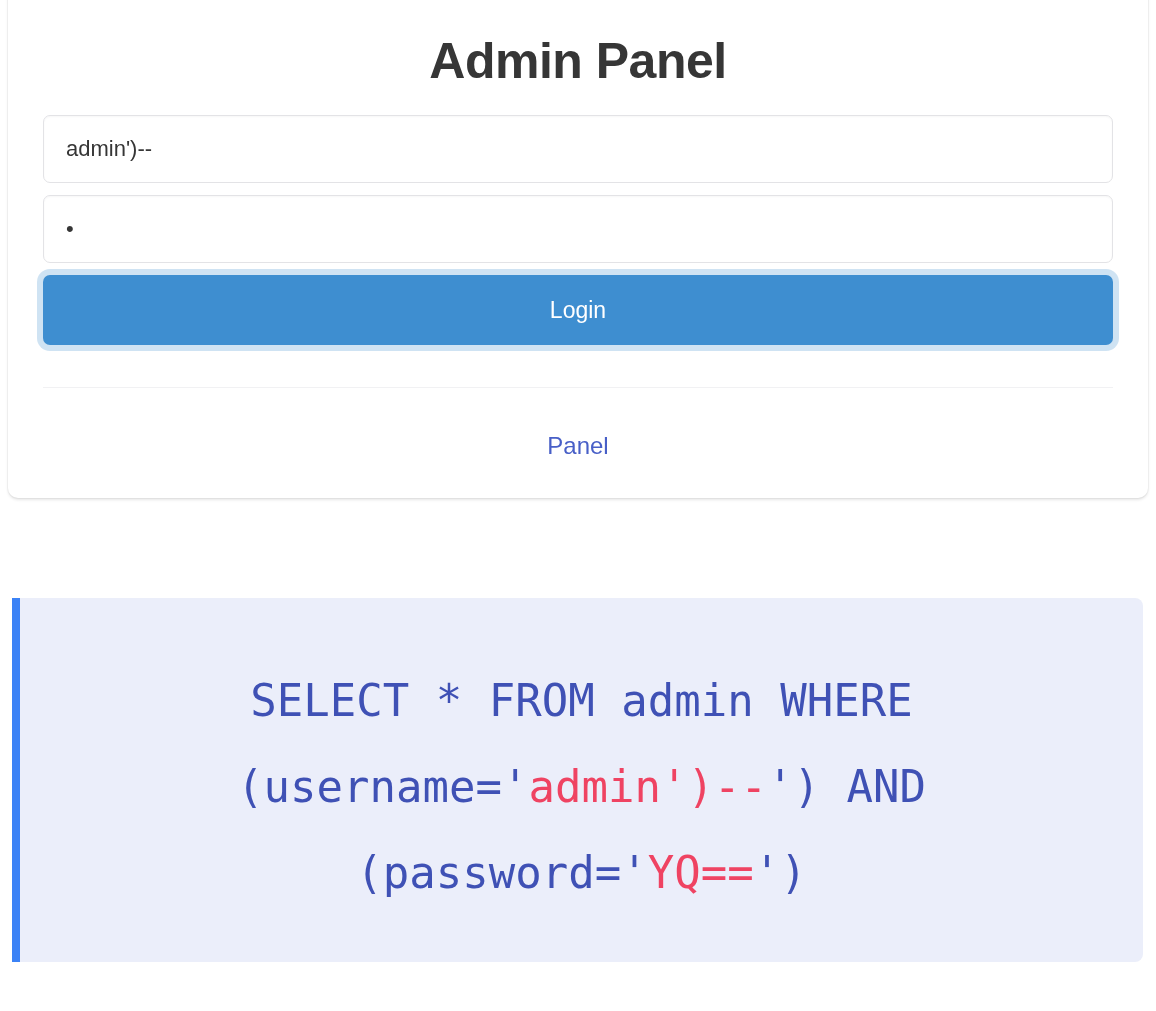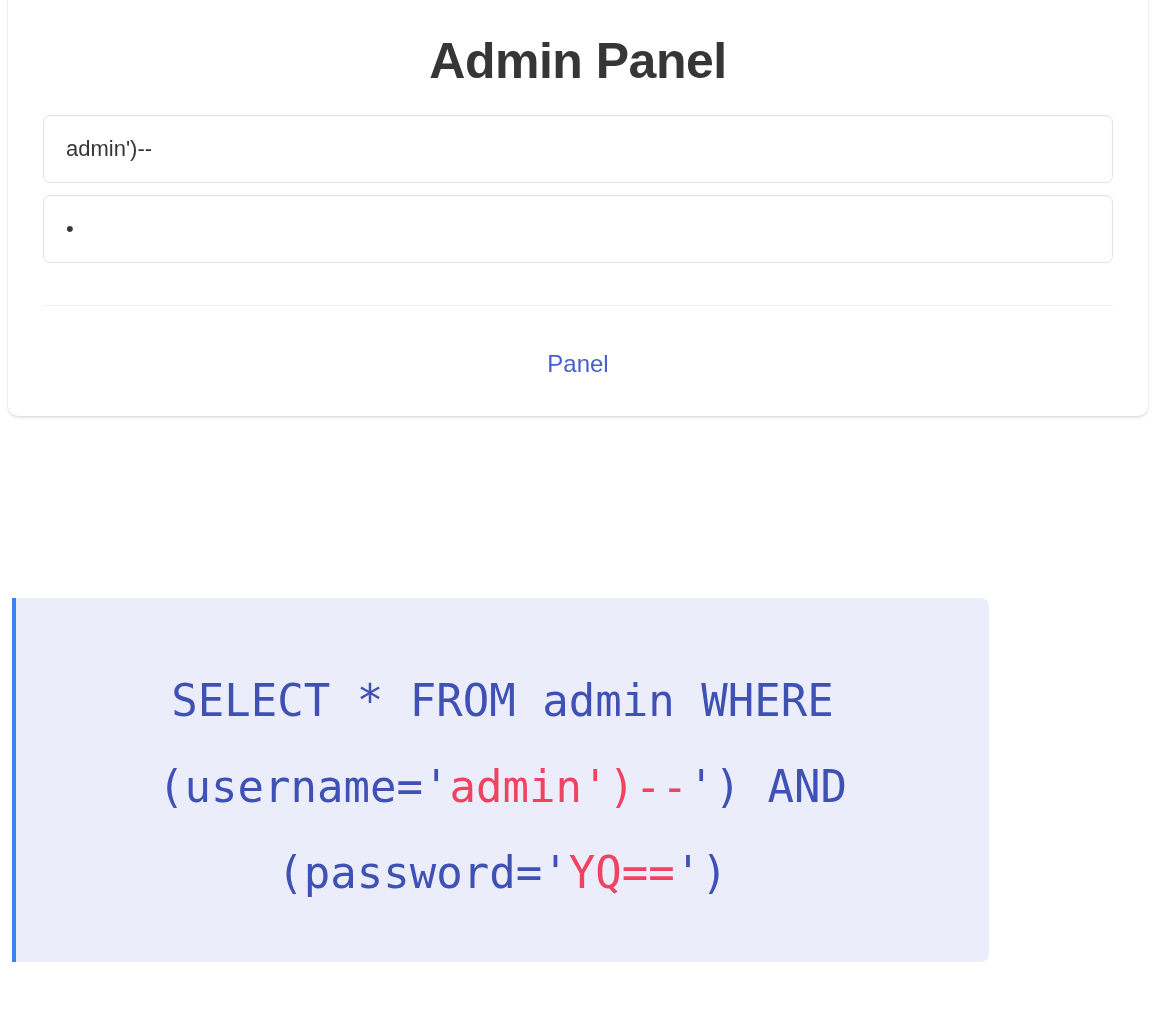--- a/index.html
+++ b/index.html
@@ -95,25 +95,25 @@
     font-size: 24px;
     text-decoration: none;
     cursor: pointer;
   }
 
   
   .sql-block {
     position: absolute;
     left: 12px;
     top: 598px;
-    width: 977px;
+    width: 1131px;
     height: 364px;
     box-sizing: border-box;
     background: #ebeefa;
-    border-left: 4px solid #3b82f6;
+    border-left: 8px solid #3b82f6;
     border-radius: 0 8px 8px 0;
     padding: 60px 40px 0 40px;
     text-align: center;
   }
   .sql-text {
     font-family: "DejaVu Sans Mono", monospace;
     font-size: 44px;
     line-height: 1.95;
     color: #3f51b5;
     word-break: break-word;
@@ -129,20 +129,23 @@
   <h1 class="card-title">Admin Panel</h1>
 
   <div class="field">
     <input class="text-input" type="text" value="admin')--" style="">
   </div>
 
   <div class="field">
     <input class="text-input" type="password" value="a" style="">
   </div>
 
+  <div class="field">
+    <button class="login-button">Login</button>
+  </div>
 
   <hr class="divider">
 
   <div class="magic-wrap">
     <a class="magic-link">Panel</a>
   </div>
 
 </div>
 
 <div class="sql-block">

